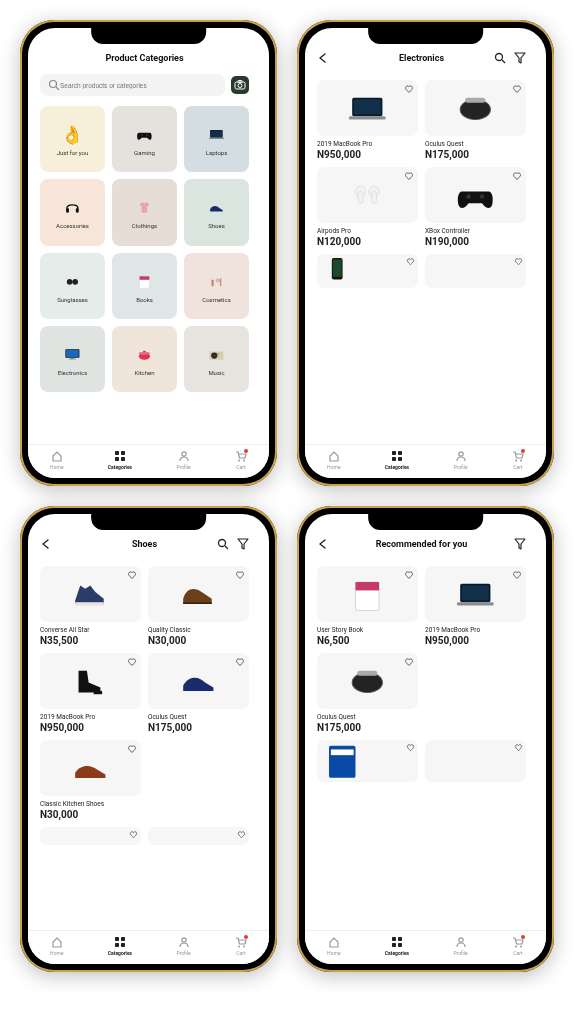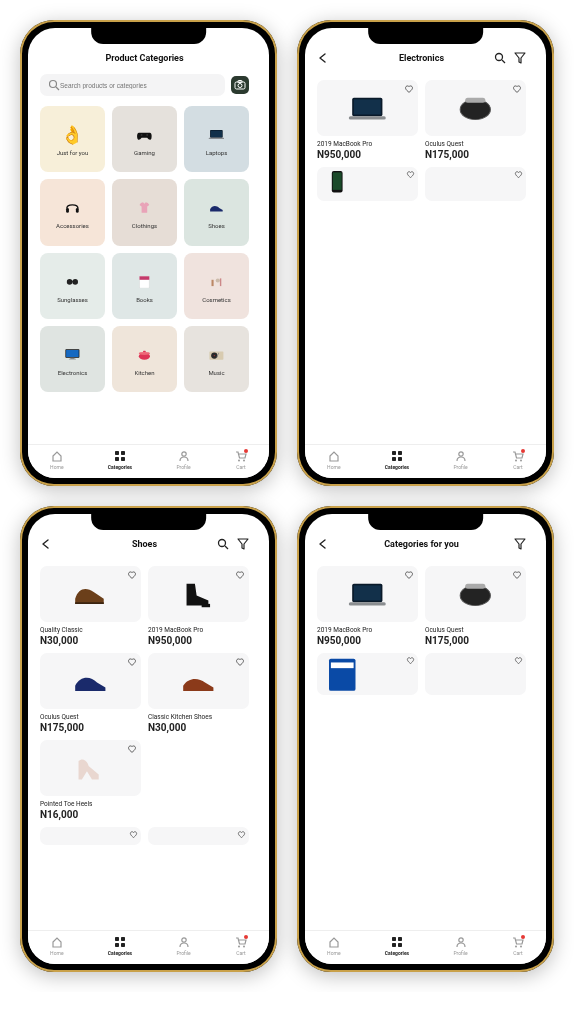--- a/index.html
+++ b/index.html
@@ -502,20 +502,48 @@
               </svg>
               <svg class="heart" viewBox="0 0 12 12">
                 <use href="#i-heart"></use>
               </svg>
             </div>
           <div class="name">Oculus Quest</div>
           <div class="price-row">
               <div class="price">N175,000</div>
             </div>
         </div>
+        <div class="prod">
+          <div class="img">
+              <svg class="illus" viewBox="0 0 24 20">
+                <use href="#p-airpods"></use>
+              </svg>
+              <svg class="heart" viewBox="0 0 12 12">
+                <use href="#i-heart"></use>
+              </svg>
+            </div>
+          <div class="name">Airpods Pro</div>
+          <div class="price-row">
+              <div class="price">N120,000</div>
+            </div>
+        </div>
+        <div class="prod">
+          <div class="img">
+              <svg class="illus" viewBox="0 0 24 20">
+                <use href="#p-controller"></use>
+              </svg>
+              <svg class="heart" viewBox="0 0 12 12">
+                <use href="#i-heart"></use>
+              </svg>
+            </div>
+          <div class="name">XBox Controller</div>
+          <div class="price-row">
+              <div class="price">N190,000</div>
+            </div>
+        </div>
       </div>
       <div class="peek">
         <div class="img">
             <svg class="illus" style="width:40%;height:80%" viewBox="0 0 24 20">
               <use href="#p-phone"></use>
             </svg>
             <svg class="heart" viewBox="0 0 12 12">
               <use href="#i-heart"></use>
             </svg>
           </div>
@@ -576,20 +604,34 @@
           <svg class="ic" viewBox="0 0 12 12">
               <use href="#i-filter"></use>
             </svg>
         </div>
       </div>
       <div class="spacer"></div>
       <div class="prod-grid">
         <div class="prod">
           <div class="img">
               <svg class="illus" viewBox="0 0 24 20">
+                <use href="#p-shoe1"></use>
+              </svg>
+              <svg class="heart" viewBox="0 0 12 12">
+                <use href="#i-heart"></use>
+              </svg>
+            </div>
+          <div class="name">Converse All Star</div>
+          <div class="price-row">
+              <div class="price">N35,500</div>
+            </div>
+        </div>
+        <div class="prod">
+          <div class="img">
+              <svg class="illus" viewBox="0 0 24 20">
                 <use href="#p-shoe2"></use>
               </svg>
               <svg class="heart" viewBox="0 0 12 12">
                 <use href="#i-heart"></use>
               </svg>
             </div>
           <div class="name">Quality Classic</div>
           <div class="price-row">
               <div class="price">N30,000</div>
             </div>
@@ -627,34 +669,20 @@
               <svg class="illus" viewBox="0 0 24 20">
                 <use href="#p-oxford"></use>
               </svg>
               <svg class="heart" viewBox="0 0 12 12">
                 <use href="#i-heart"></use>
               </svg>
             </div>
           <div class="name">Classic Kitchen Shoes</div>
           <div class="price-row">
               <div class="price">N30,000</div>
-            </div>
-        </div>
-        <div class="prod">
-          <div class="img">
-              <svg class="illus" viewBox="0 0 24 20">
-                <use href="#p-heels"></use>
-              </svg>
-              <svg class="heart" viewBox="0 0 12 12">
-                <use href="#i-heart"></use>
-              </svg>
-            </div>
-          <div class="name">Pointed Toe Heels</div>
-          <div class="price-row">
-              <div class="price">N16,000</div>
             </div>
         </div>
       </div>
       <div class="peek">
         <div class="img">
             <svg class="heart" viewBox="0 0 12 12">
               <use href="#i-heart"></use>
             </svg>
           </div>
         <div class="img">
@@ -699,29 +727,43 @@
 <div class="phone">
   <div class="screen">
     <div class="notch"></div>
     <div class="content">
       <div class="hdr">
         <div class="back">
             <svg width="12" height="12" viewBox="0 0 12 12">
               <use href="#i-back"></use>
             </svg>
           </div>
-        <h1>Categories for you</h1>
+        <h1>Recommended for you</h1>
         <div class="actions">
           <svg class="ic" viewBox="0 0 12 12">
               <use href="#i-filter"></use>
             </svg>
         </div>
       </div>
       <div class="spacer"></div>
       <div class="prod-grid">
+        <div class="prod">
+          <div class="img">
+              <svg class="illus" viewBox="0 0 24 20">
+                <use href="#p-book"></use>
+              </svg>
+              <svg class="heart" viewBox="0 0 12 12">
+                <use href="#i-heart"></use>
+              </svg>
+            </div>
+          <div class="name">User Story Book</div>
+          <div class="price-row">
+              <div class="price">N6,500</div>
+            </div>
+        </div>
         <div class="prod">
           <div class="img">
               <svg class="illus" viewBox="0 0 24 20">
                 <use href="#p-laptop"></use>
               </svg>
               <svg class="heart" viewBox="0 0 12 12">
                 <use href="#i-heart"></use>
               </svg>
             </div>
           <div class="name">2019 MacBook Pro</div>

